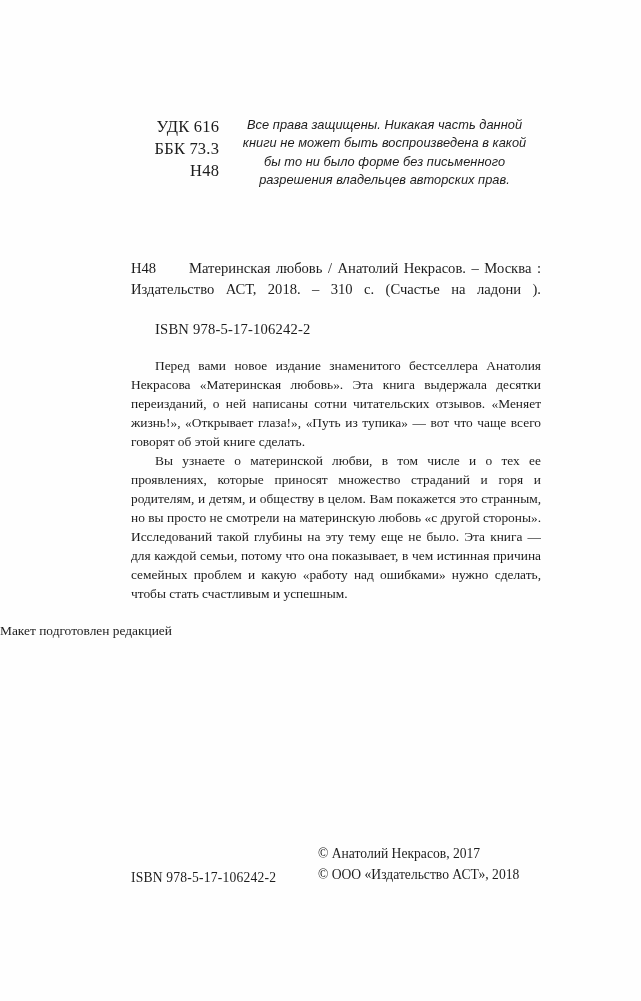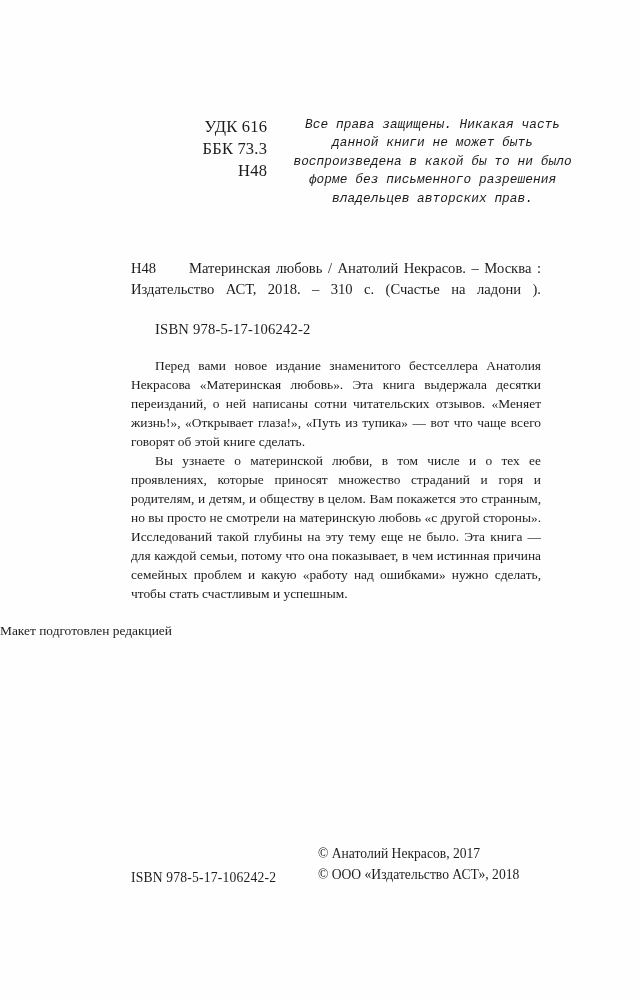--- a/index.html
+++ b/index.html
@@ -24,41 +24,40 @@
   }
 
   
   .top-block {
     position: absolute;
     left: 0;
     top: 116px;
     width: 536px;
     display: flex;
     align-items: flex-start;
-    padding-left: 48px;
   }
   .codes {
     width: 100px;
     margin-left: 122px;
     text-align: right;
     font-size: 16.5px;
     line-height: 1.33;
     letter-spacing: 0.2px;
     white-space: nowrap;
   }
   .codes div { display: block; }
 
   .rights {
     margin-left: 14px;
     width: 312px;
     text-align: center;
     font-style: italic;
     font-size: 12.8px;
     line-height: 1.44;
-    font-family: Liberation Mono, monospace;
+    font-family: Liberation Sans, sans-serif;
     letter-spacing: 0.05px;
   }
 
   
   .author-heading {
     position: absolute;
     left: 133px;
     top: 222px;
     font-weight: bold;
     font-size: 14.5px;

